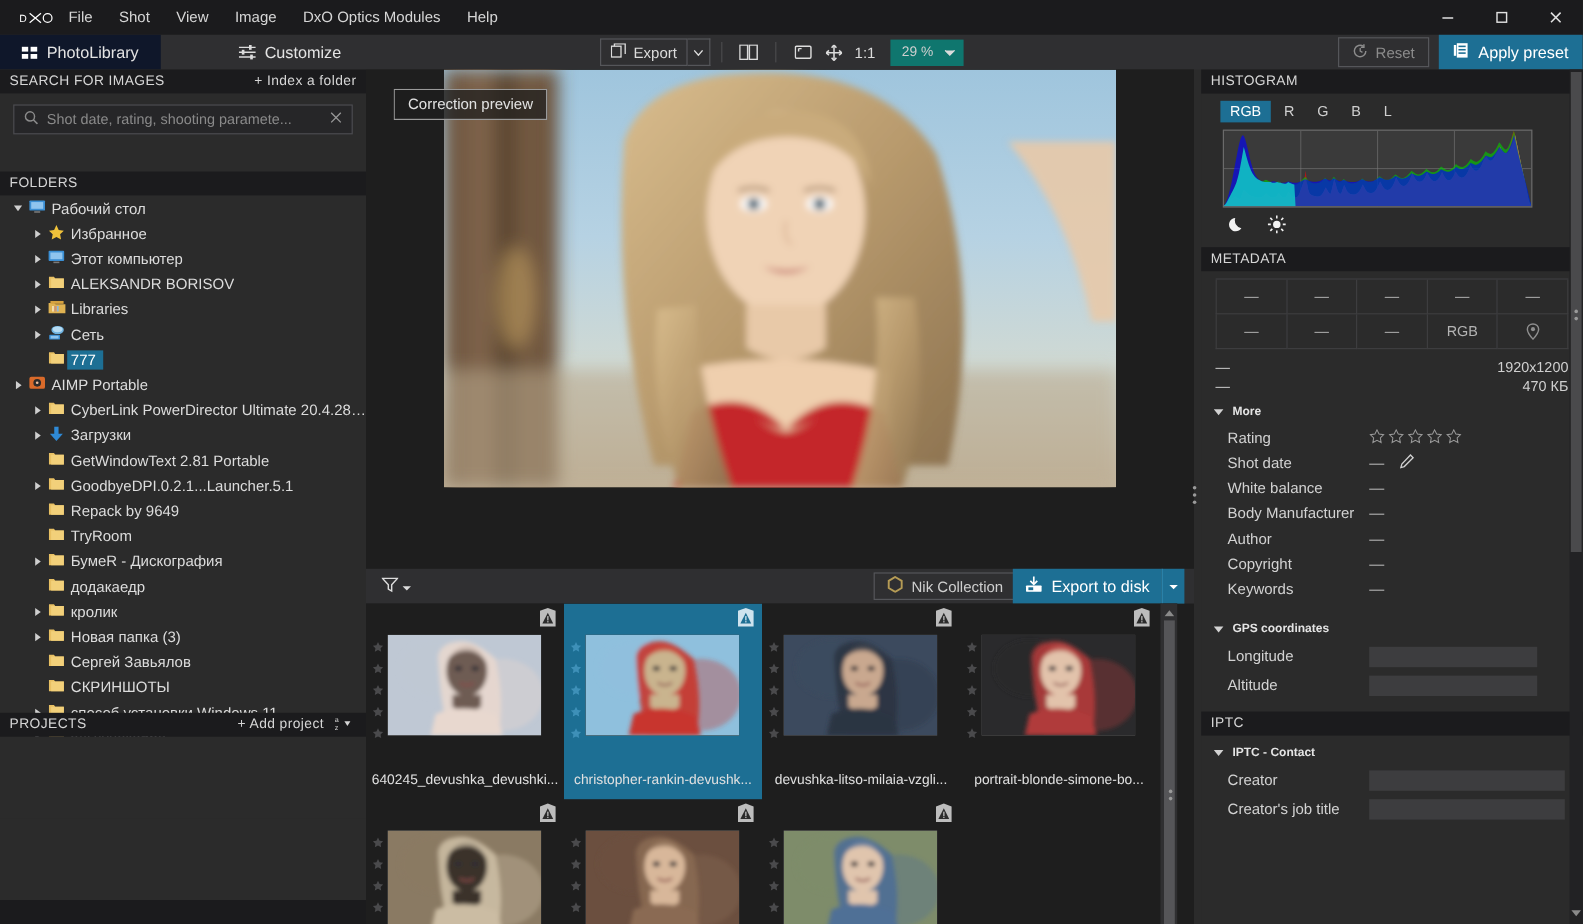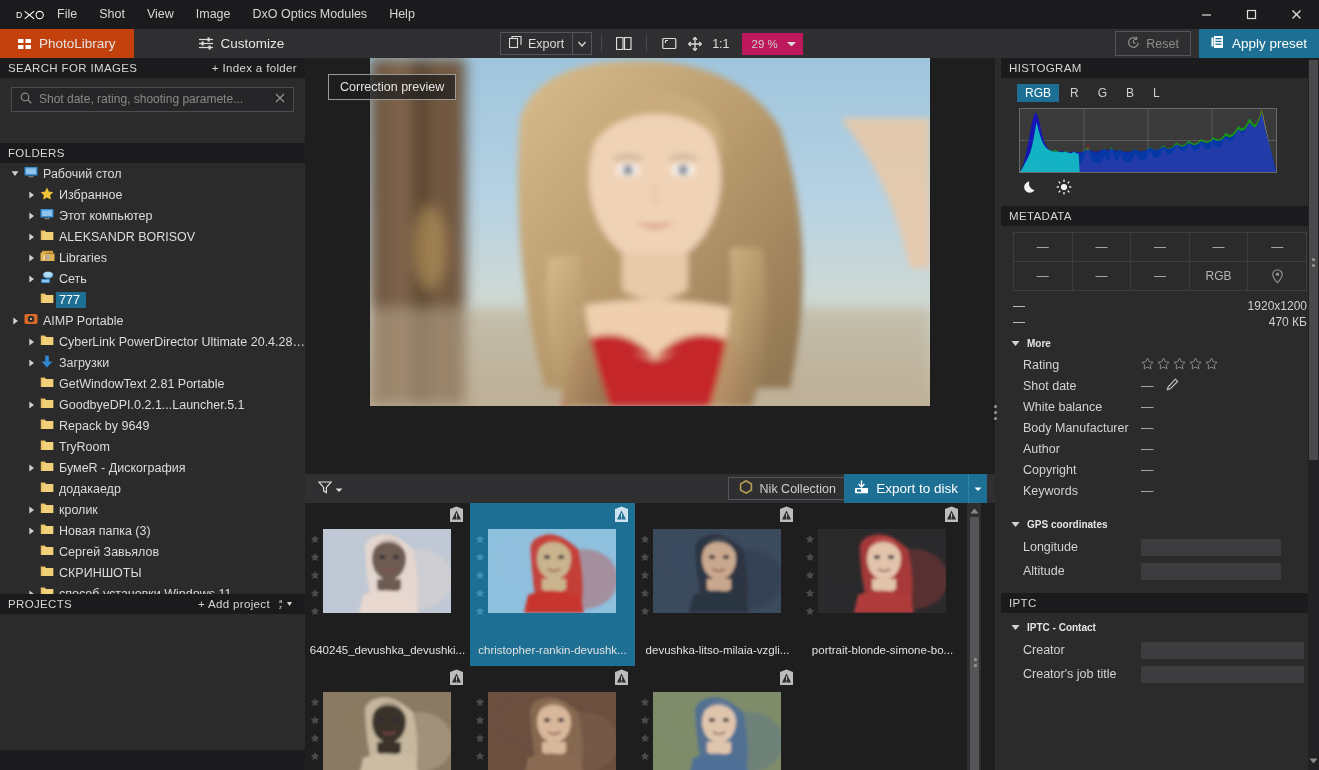--- a/index.html
+++ b/index.html
@@ -30,38 +30,38 @@
 
   
   .toolbar {
     position:absolute; left:0; top:29px; width:1319px; height:29px;
     background:#2f2f31; display:flex; align-items:center;
   }
   .tab {
     height:29px; display:flex; align-items:center; gap:7px;
     padding:0 18px; font-size:13.5px; color:#e4e4e4; cursor:default;
   }
-  .tab.active { background:#c2410c; }
+  .tab.active { background:#0f172a; }
   .tab .ticon { display:flex; align-items:center; }
 
   .tb-center { position:absolute; left:500px; top:0; height:29px; display:flex; align-items:center; gap:0; }
   .tbbtn {
     height:23px; display:flex; align-items:center; gap:6px;
     padding:0 8px; font-size:12.5px; color:#dcdcdc;
     border:1px solid #55565a; cursor:default; background:transparent;
   }
   .tbcaret {
     width:19px; height:23px; border:1px solid #55565a; border-left:none;
     display:flex; align-items:center; justify-content:center;
   }
   .tbsep { width:1px; height:17px; background:#4a4a4c; margin:0 9px; }
   .icobtn { width:26px; height:23px; display:flex; align-items:center; justify-content:center; }
   .ratio { font-size:12.5px; color:#dcdcdc; padding:0 4px; }
   .zoombox {
-    height:22px; background:#be185d; display:flex; align-items:center;
+    height:22px; background:#0f766e; display:flex; align-items:center;
     gap:9px; padding:0 7px 0 10px; margin-left:8px;
   }
   .zoombox .zv { font-size:11.5px; color:#cfcfcf; }
 
   .tb-right { position:absolute; right:0; top:0; height:29px; display:flex; align-items:center; }
   .reset {
     height:25px; border:1px solid #55565a; display:flex; align-items:center;
     gap:6px; padding:0 11px; color:#8c8c8c; font-size:12.5px; margin-right:8px;
   }
   .applypreset {

